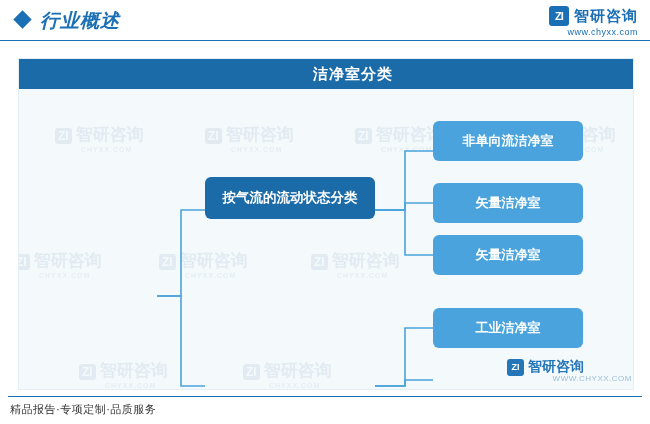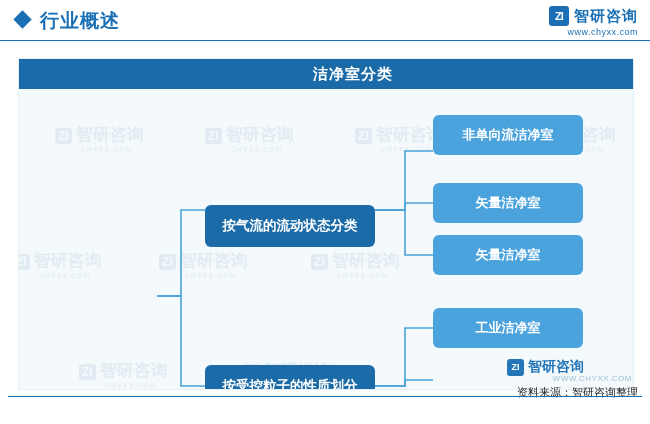--- a/index.html
+++ b/index.html
@@ -35,20 +35,21 @@
     background: #1a6fb5;
     transform: rotate(45deg);
   }
   .hdr-title {
     position: absolute;
     left: 40px; top: 8px;
     font-size: 19px;
     font-weight: bold;
     color: #1a6fb5;
     letter-spacing: 1px;
+    font-style: italic;
   }
   .hdr-sub {
     position: absolute;
     left: 148px; top: 13px;
     font-size: 14px;
     font-weight: bold;
     font-style: italic;
     color: #ffffff;
     letter-spacing: 0px;
   }
@@ -173,31 +174,31 @@
     color: #ffffff;
     font-size: 14px;
   }
   .node-mid {
     width: 170px;
     height: 42px;
     background: #1b6ba8;
     color: #ffffff;
     font-size: 13.5px;
   }
-  .node-mid.m0 { left: 186px; top: 116px; }
+  .node-mid.m0 { left: 186px; top: 88px; }
   .node-mid.m1 { left: 186px; top: 276px; }
   .node-leaf {
     left: 414px;
     width: 150px;
     height: 40px;
     background: #4aa3dc;
     color: #ffffff;
     font-size: 13px;
   }
-  .node-leaf.l0 { top: 26px; }
+  .node-leaf.l0 { top: 32px; }
   .node-leaf.l1 { top: 94px; }
   .node-leaf.l2 { top: 146px; }
   .node-leaf.l3 { top: 219px; }
   .node-leaf.l4 { top: 271px; }
 
   svg.connectors {
     position: absolute;
     left: 0; top: 0;
     width: 614px;
     height: 300px;
@@ -323,30 +324,29 @@
         <path d="M356 121 L386 121 L386 62 L414 62" fill="none" stroke="#4aa3dc" stroke-width="1.6"></path>
         <path d="M356 121 L386 121 L386 114 L414 114" fill="none" stroke="#4aa3dc" stroke-width="1.6"></path>
         <path d="M356 121 L386 121 L386 166 L414 166" fill="none" stroke="#4aa3dc" stroke-width="1.6"></path>
 
         <path d="M356 297 L386 297 L386 239 L414 239" fill="none" stroke="#4aa3dc" stroke-width="1.6"></path>
         <path d="M356 297 L386 297 L386 291 L414 291" fill="none" stroke="#4aa3dc" stroke-width="1.6"></path>
       </svg>
 
 
       <div class="node node-mid m0">按气流的流动状态分类</div>
-      <div class="node node-mid m1">按受控粒子的性质划分</div>
 
       <div class="node node-leaf l0">非单向流洁净室</div>
       <div class="node node-leaf l1">矢量洁净室</div>
       <div class="node node-leaf l3">工业洁净室</div>
       <div class="node node-leaf l2">矢量洁净室</div>
     </div>
   </div>
 
   <div class="footer-wm">
     <div class="fmark">ZI</div>
     <div class="fname">智研咨询</div>
   </div>
   <div class="footer-url">WWW.CHYXX.COM</div>
 
-  <div class="source-note">资料来源：智研咨询整理</div>
   <div class="footer-rule"></div>
+  <div class="footer-left">精品报告·专项定制·品质服务</div>
 </div>
 
 </body></html>

